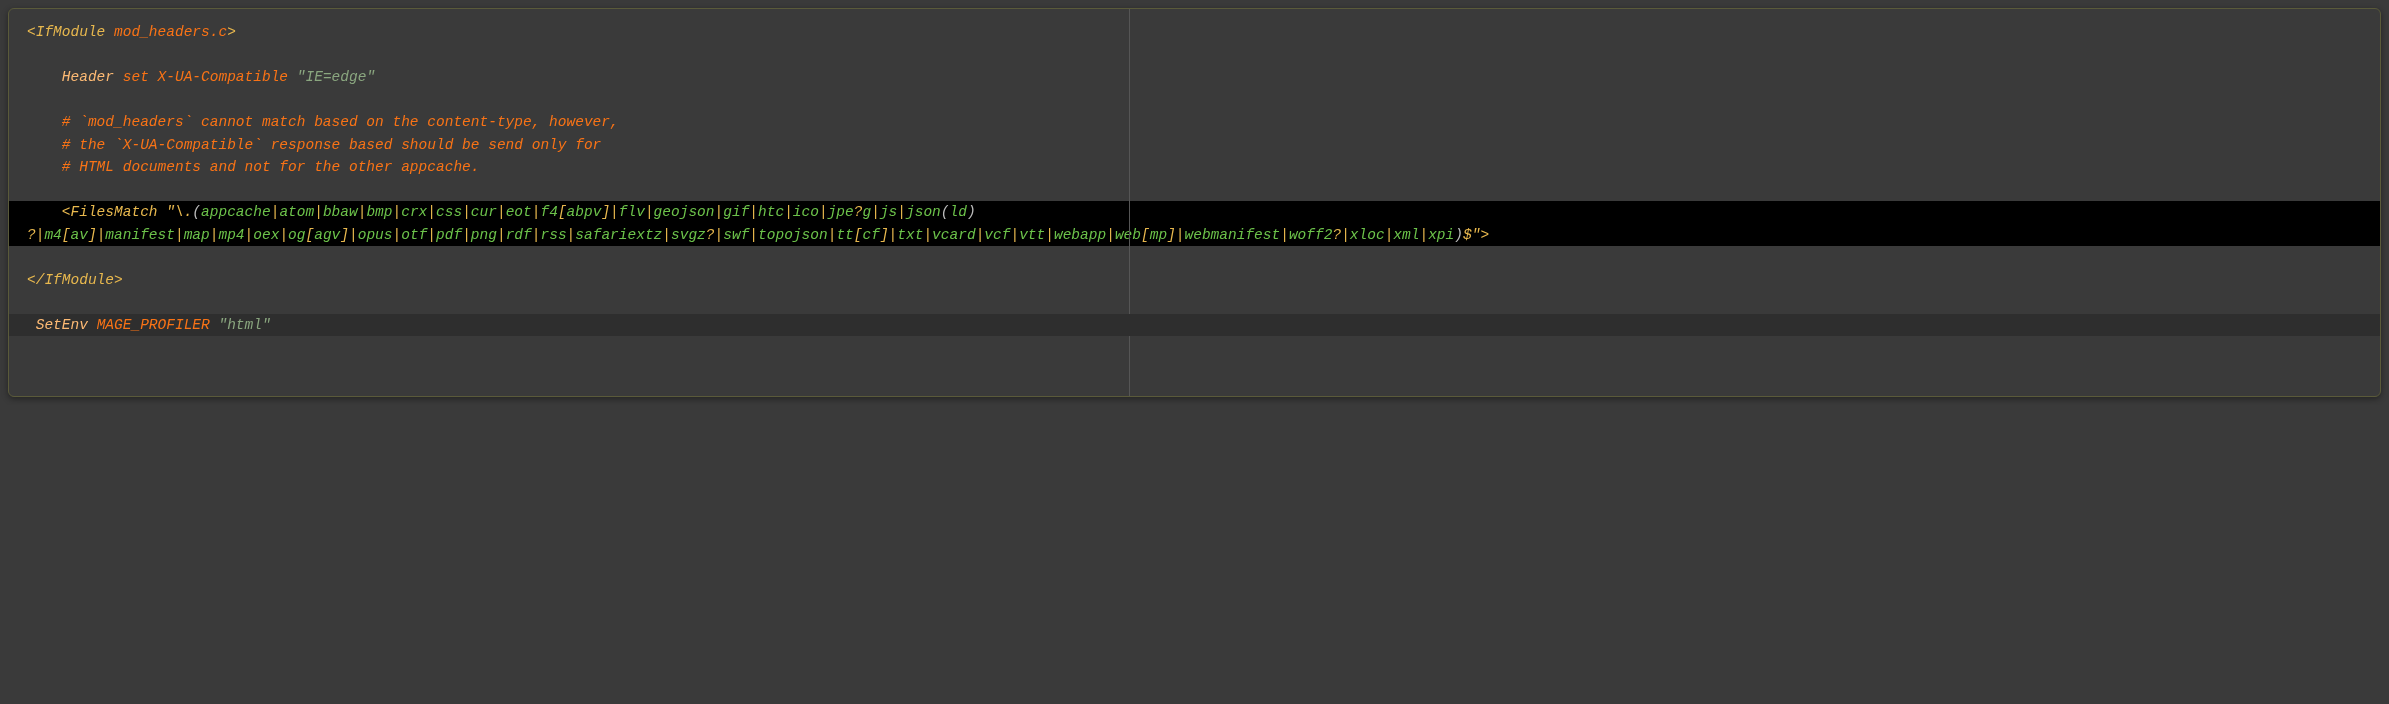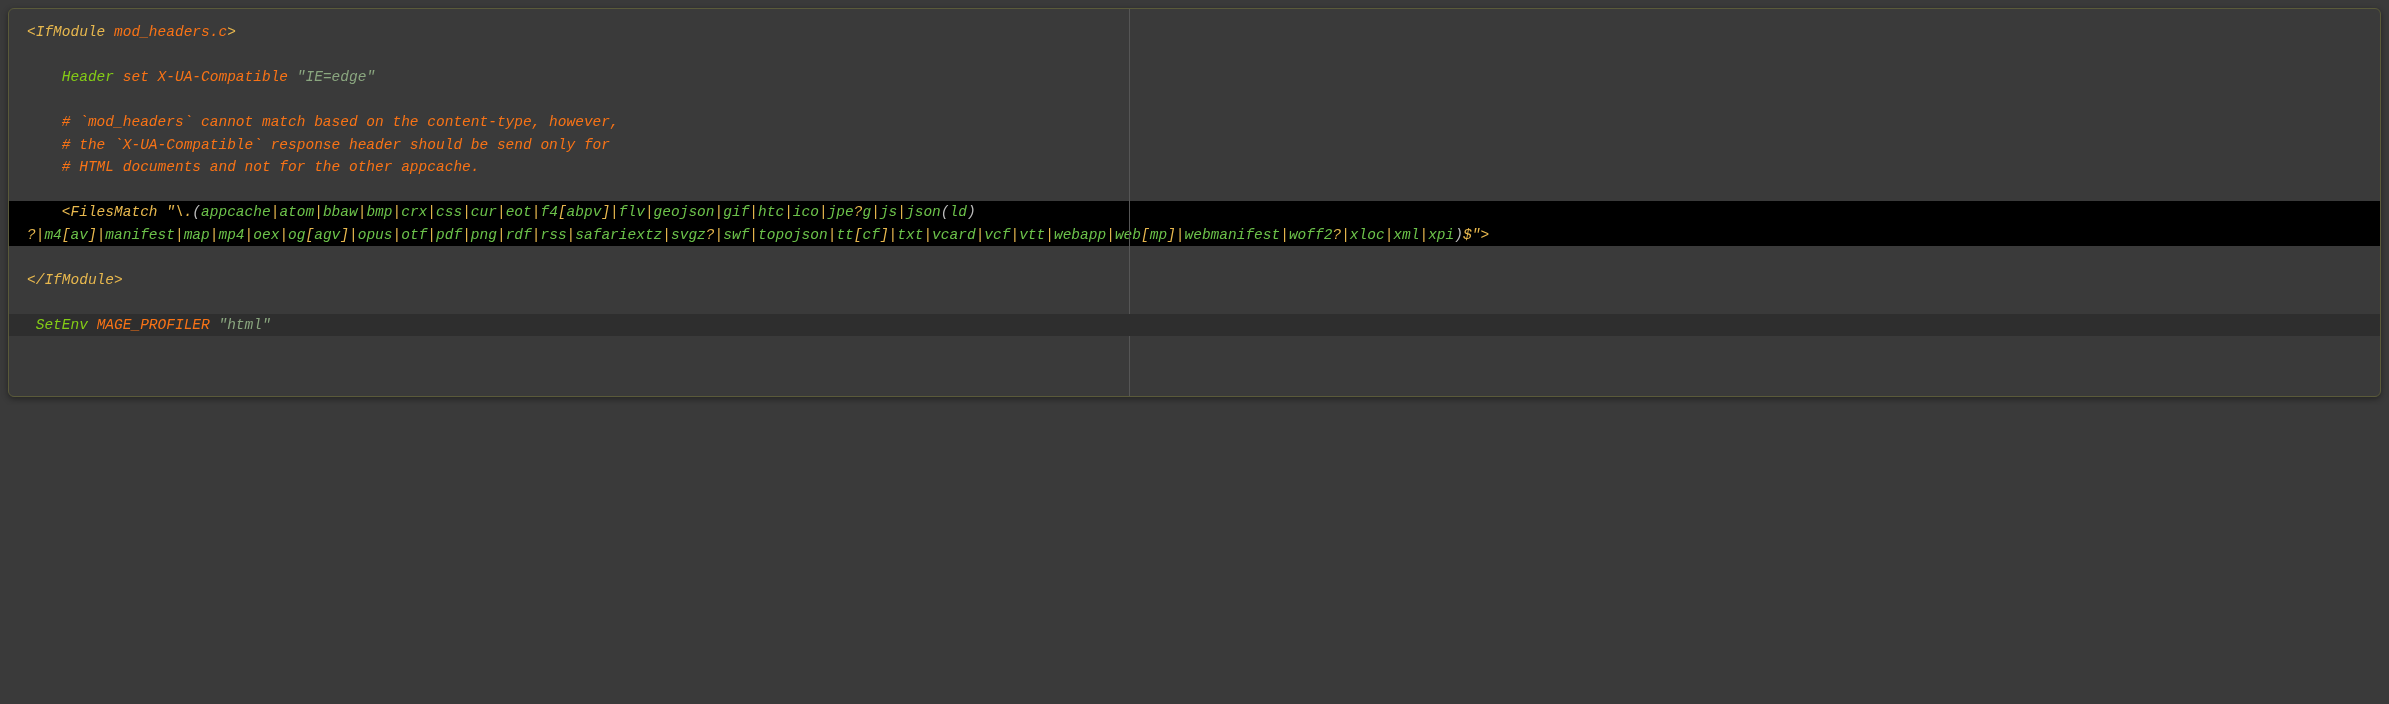--- a/index.html
+++ b/index.html
@@ -21,21 +21,21 @@
   }
   .line {
     white-space: pre;
     padding: 0 18px;
     font-style: italic;
     color: #bbbbbb;
   }
   .tag { color: #e8b84e; font-style: italic; }
   .bracket { color: #e8b84e; }
   .attr { color: #f97316; font-style: italic; text-align: right; }
-  .keyword { color: #84cc16; font-style: italic; }
+  .keyword { color: #fdba74; font-style: italic; }
   .string { color: #8aa67f; font-style: italic; }
   .comment { color: #f97316; font-style: italic; }
   .pipe { color: #e8b84e; }
   .regex-part { color: #6cc24a; }
   .regex-meta { color: #e8b84e; }
   .paren { color: #bbbbbb; }
   .highlight-line {
     background: #000000;
     padding: 0 18px;
     white-space: pre;
@@ -74,21 +74,21 @@
 
   <div class="line"><span class="bracket">&lt;</span><span class="tag">IfModule</span><span> </span><span class="attr">mod_headers.c</span><span class="bracket">&gt;</span></div>
 
   <div class="line">&nbsp;</div>
 
   <div class="line"><span>    </span><span class="keyword">Header</span><span> </span><span class="attr">set</span><span> </span><span class="attr">X-UA-Compatible</span><span> </span><span class="string">"IE=edge"</span></div>
 
   <div class="line">&nbsp;</div>
 
   <div class="line"><span>    </span><span class="comment"># `mod_headers` cannot match based on the content-type, however,</span></div>
-  <div class="line"><span>    </span><span class="comment"># the `X-UA-Compatible` response header should be send only for</span></div>
+  <div class="line"><span>    </span><span class="comment"># the `X-UA-Compatible` response based should be send only for</span></div>
   <div class="line"><span>    </span><span class="comment"># HTML documents and not for the other appcache.</span></div>
 
   <div class="line">&nbsp;</div>
 
   <div class="highlight-line"><span>    </span><span class="bracket">&lt;</span><span class="tag">FilesMatch</span><span> </span><span class="regex-meta">"</span><span class="regex-meta">\.</span><span class="paren">(</span><span id="regex1-container"><span><span class="regex-part">appcache</span></span><span class="pipe">|</span><span><span class="regex-part">atom</span></span><span class="pipe">|</span><span><span class="regex-part">bbaw</span></span><span class="pipe">|</span><span><span class="regex-part">bmp</span></span><span class="pipe">|</span><span><span class="regex-part">crx</span></span><span class="pipe">|</span><span><span class="regex-part">css</span></span><span class="pipe">|</span><span><span class="regex-part">cur</span></span><span class="pipe">|</span><span><span class="regex-part">eot</span></span><span class="pipe">|</span><span><span class="regex-part">f4</span><span class="regex-meta">[</span><span class="regex-part">abpv</span><span class="regex-meta">]</span></span><span class="pipe">|</span><span><span class="regex-part">flv</span></span><span class="pipe">|</span><span><span class="regex-part">geojson</span></span><span class="pipe">|</span><span><span class="regex-part">gif</span></span><span class="pipe">|</span><span><span class="regex-part">htc</span></span><span class="pipe">|</span><span><span class="regex-part">ico</span></span><span class="pipe">|</span><span><span class="regex-part">jpe</span><span class="regex-meta">?</span><span class="regex-part">g</span></span><span class="pipe">|</span><span><span class="regex-part">js</span></span><span class="pipe">|</span><span><span class="regex-part">json</span></span></span><span class="paren">(</span><span class="regex-part">ld</span><span class="paren">)</span></div>
 
   <div class="highlight-line" style="padding-left:18px;"><span class="regex-meta">?</span><span class="pipe">|</span><span id="regex2-container"><span><span class="regex-part">m4</span><span class="regex-meta">[</span><span class="regex-part">av</span><span class="regex-meta">]</span></span><span class="pipe">|</span><span><span class="regex-part">manifest</span></span><span class="pipe">|</span><span><span class="regex-part">map</span></span><span class="pipe">|</span><span><span class="regex-part">mp4</span></span><span class="pipe">|</span><span><span class="regex-part">oex</span></span><span class="pipe">|</span><span><span class="regex-part">og</span><span class="regex-meta">[</span><span class="regex-part">agv</span><span class="regex-meta">]</span></span><span class="pipe">|</span><span><span class="regex-part">opus</span></span><span class="pipe">|</span><span><span class="regex-part">otf</span></span><span class="pipe">|</span><span><span class="regex-part">pdf</span></span><span class="pipe">|</span><span><span class="regex-part">png</span></span><span class="pipe">|</span><span><span class="regex-part">rdf</span></span><span class="pipe">|</span><span><span class="regex-part">rss</span></span><span class="pipe">|</span><span><span class="regex-part">safariextz</span></span><span class="pipe">|</span><span><span class="regex-part">svgz</span><span class="regex-meta">?</span></span><span class="pipe">|</span><span><span class="regex-part">swf</span></span><span class="pipe">|</span><span><span class="regex-part">topojson</span></span><span class="pipe">|</span><span><span class="regex-part">tt</span><span class="regex-meta">[</span><span class="regex-part">cf</span><span class="regex-meta">]</span></span><span class="pipe">|</span><span><span class="regex-part">txt</span></span><span class="pipe">|</span><span><span class="regex-part">vcard</span></span><span class="pipe">|</span><span><span class="regex-part">vcf</span></span><span class="pipe">|</span><span><span class="regex-part">vtt</span></span><span class="pipe">|</span><span><span class="regex-part">webapp</span></span><span class="pipe">|</span><span><span class="regex-part">web</span><span class="regex-meta">[</span><span class="regex-part">mp</span><span class="regex-meta">]</span></span><span class="pipe">|</span><span><span class="regex-part">webmanifest</span></span><span class="pipe">|</span><span><span class="regex-part">woff2</span><span class="regex-meta">?</span></span><span class="pipe">|</span><span><span class="regex-part">xloc</span></span><span class="pipe">|</span><span><span class="regex-part">xml</span></span><span class="pipe">|</span><span><span class="regex-part">xpi</span></span></span><span class="paren">)</span><span class="regex-meta">$</span><span class="regex-meta">"</span><span class="bracket">&gt;</span></div>
 
 
 

